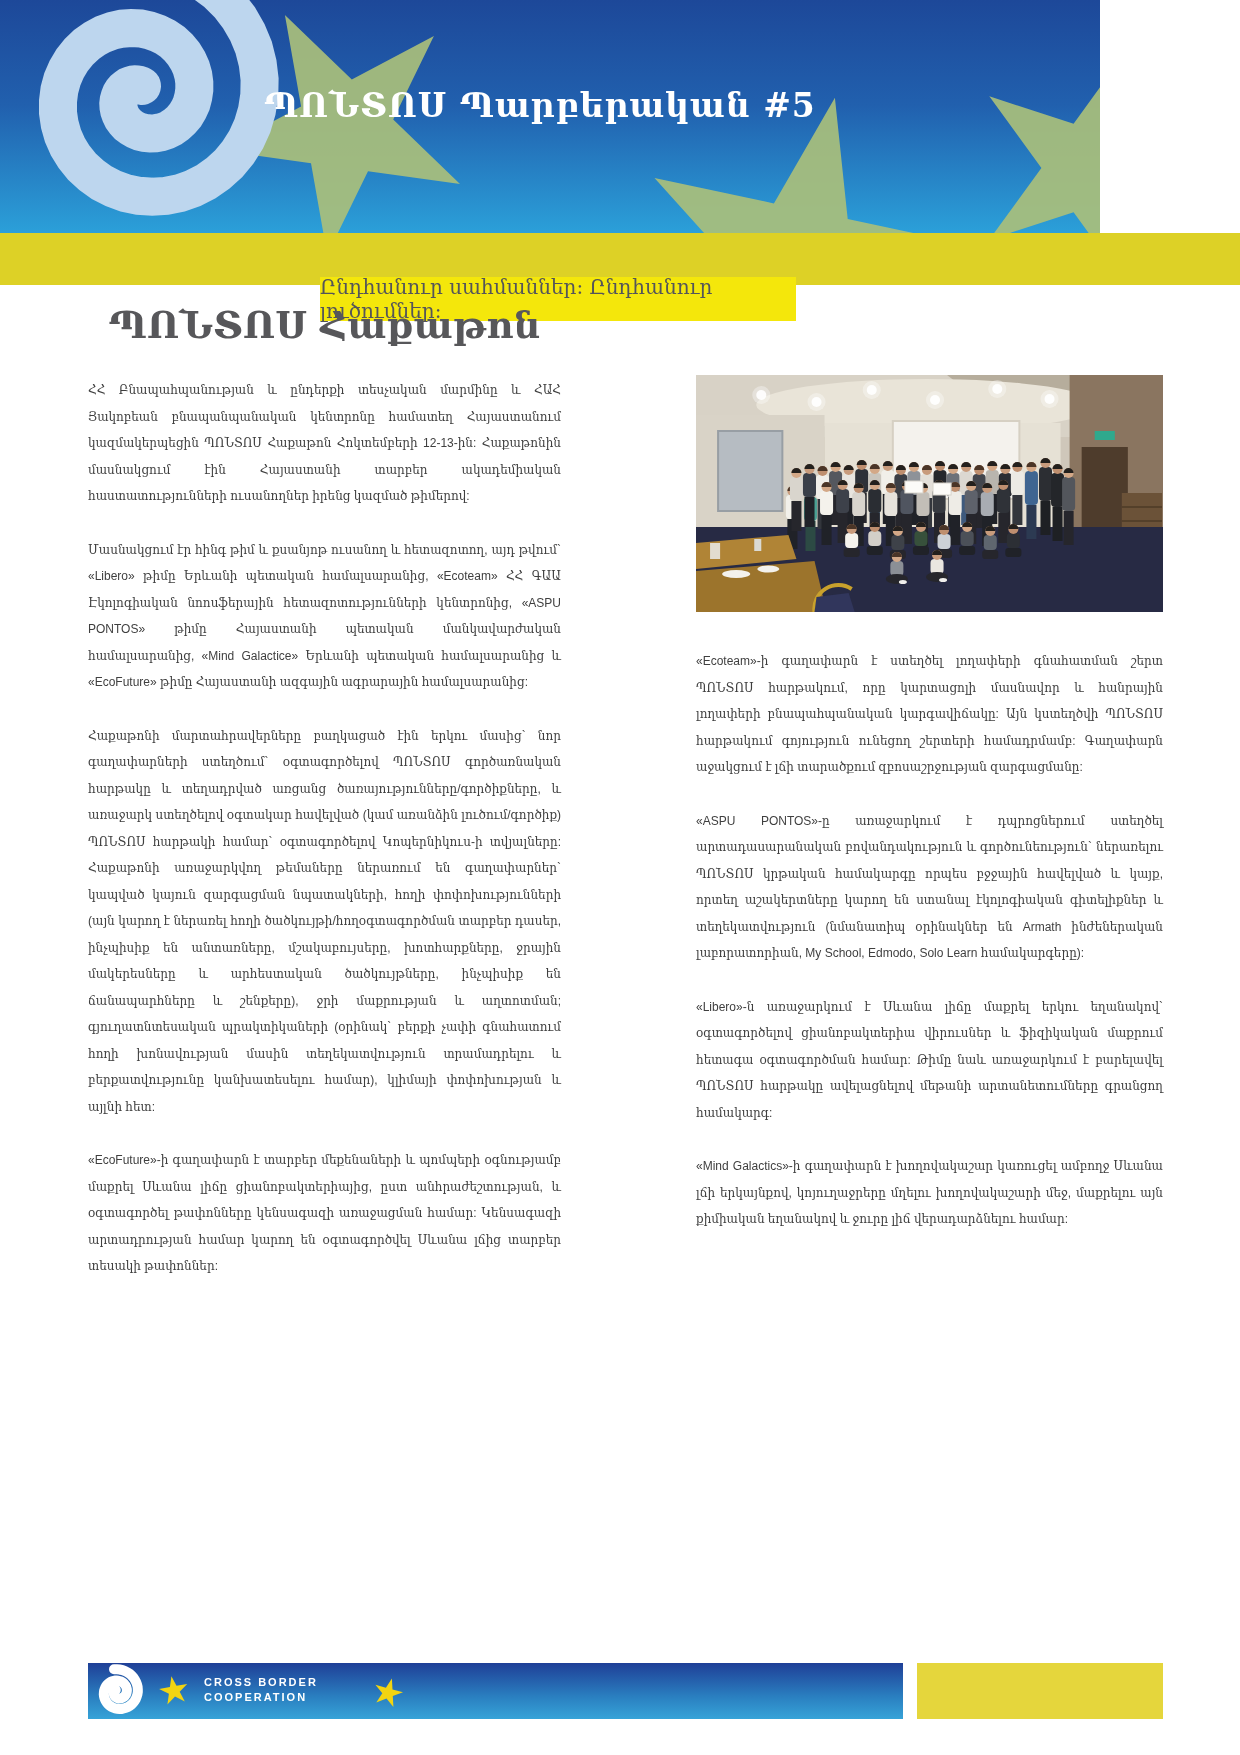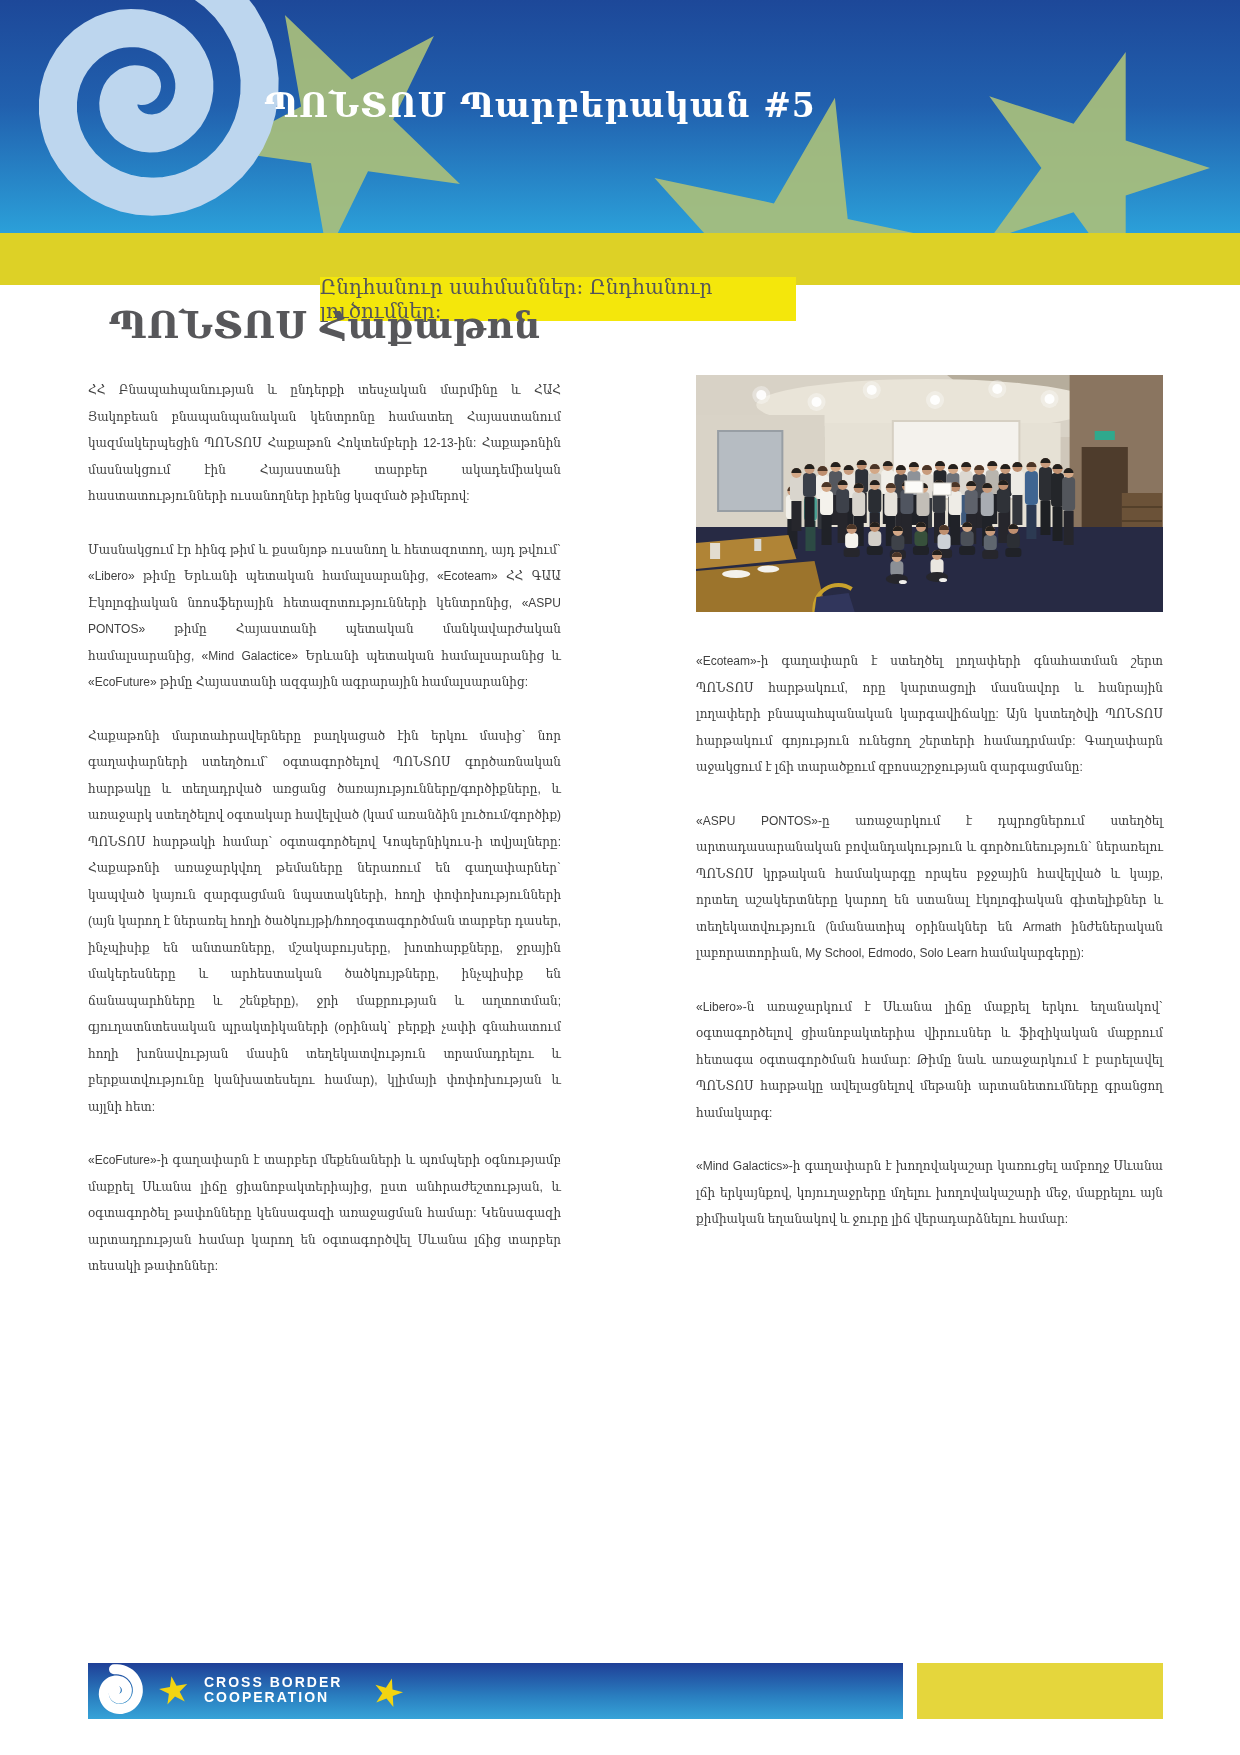--- a/index.html
+++ b/index.html
@@ -1,20 +1,20 @@
 <!DOCTYPE html>
 <html><head>
 <meta charset="utf-8">
 <style>
   html,body{margin:0;padding:0;background:#ffffff;}
   .page{position:relative;width:1240px;height:1755px;background:#ffffff;overflow:hidden;
         font-family:"Liberation Sans","DejaVu Serif","DejaVu Sans",sans-serif;}
 
   
-  .header{position:absolute;left:0;top:0;width:1240px;height:233px;overflow:hidden;
+  .header{position:absolute;left:0;top:0;width:1100px;height:233px;overflow:hidden;
           background:linear-gradient(180deg,#1d4899 0%,#2160ae 45%,#2ba0d9 100%);}
   .header svg{position:absolute;left:0;top:0;}
   .header-title{position:absolute;left:0;top:86px;width:1080px;text-align:center;
                 color:#ffffff;font-size:33px;font-weight:bold;letter-spacing:1px;
                 font-family:"DejaVu Serif","DejaVu Sans",serif;}
 
   
   .yellow-band{position:absolute;left:0;top:233px;width:1240px;height:52px;background:#ddd126;}
   .slogan-box{position:absolute;left:320px;top:237px;width:476px;height:44px;background:#f4e70b;
               display:flex;align-items:center;justify-content:center;margin-top:40px;}
@@ -29,21 +29,21 @@
             text-align:justify;}
   .photo{width:467px;height:237px;margin:0 0 36px 0;overflow:hidden;background:#cfc7ba;}
   .photo svg{display:block;}
 
   
   .footer-blue{position:absolute;left:88px;top:1663px;width:815px;height:56px;overflow:hidden;
                background:linear-gradient(180deg,#1f3f97 0%,#2a7fc0 60%,#36a3d8 100%);}
   .footer-yellow{position:absolute;left:917px;top:1663px;width:246px;height:56px;background:#e5d63c;}
   .footer-blue svg{position:absolute;left:0;top:0;}
   .footer-text{position:absolute;left:116px;top:12px;color:#ffffff;font-weight:bold;
-               font-size:14px;letter-spacing:2px;line-height:15px;
+               font-size:11px;letter-spacing:2px;line-height:15px;
                font-family:"Liberation Sans",sans-serif;}
 </style>
 </head>
 <body>
 
 <div class="page">
 
   <div class="header">
     <svg id="header-art" width="1240" height="233" viewBox="0 0 1240 233">
       <g id="header-stars">

